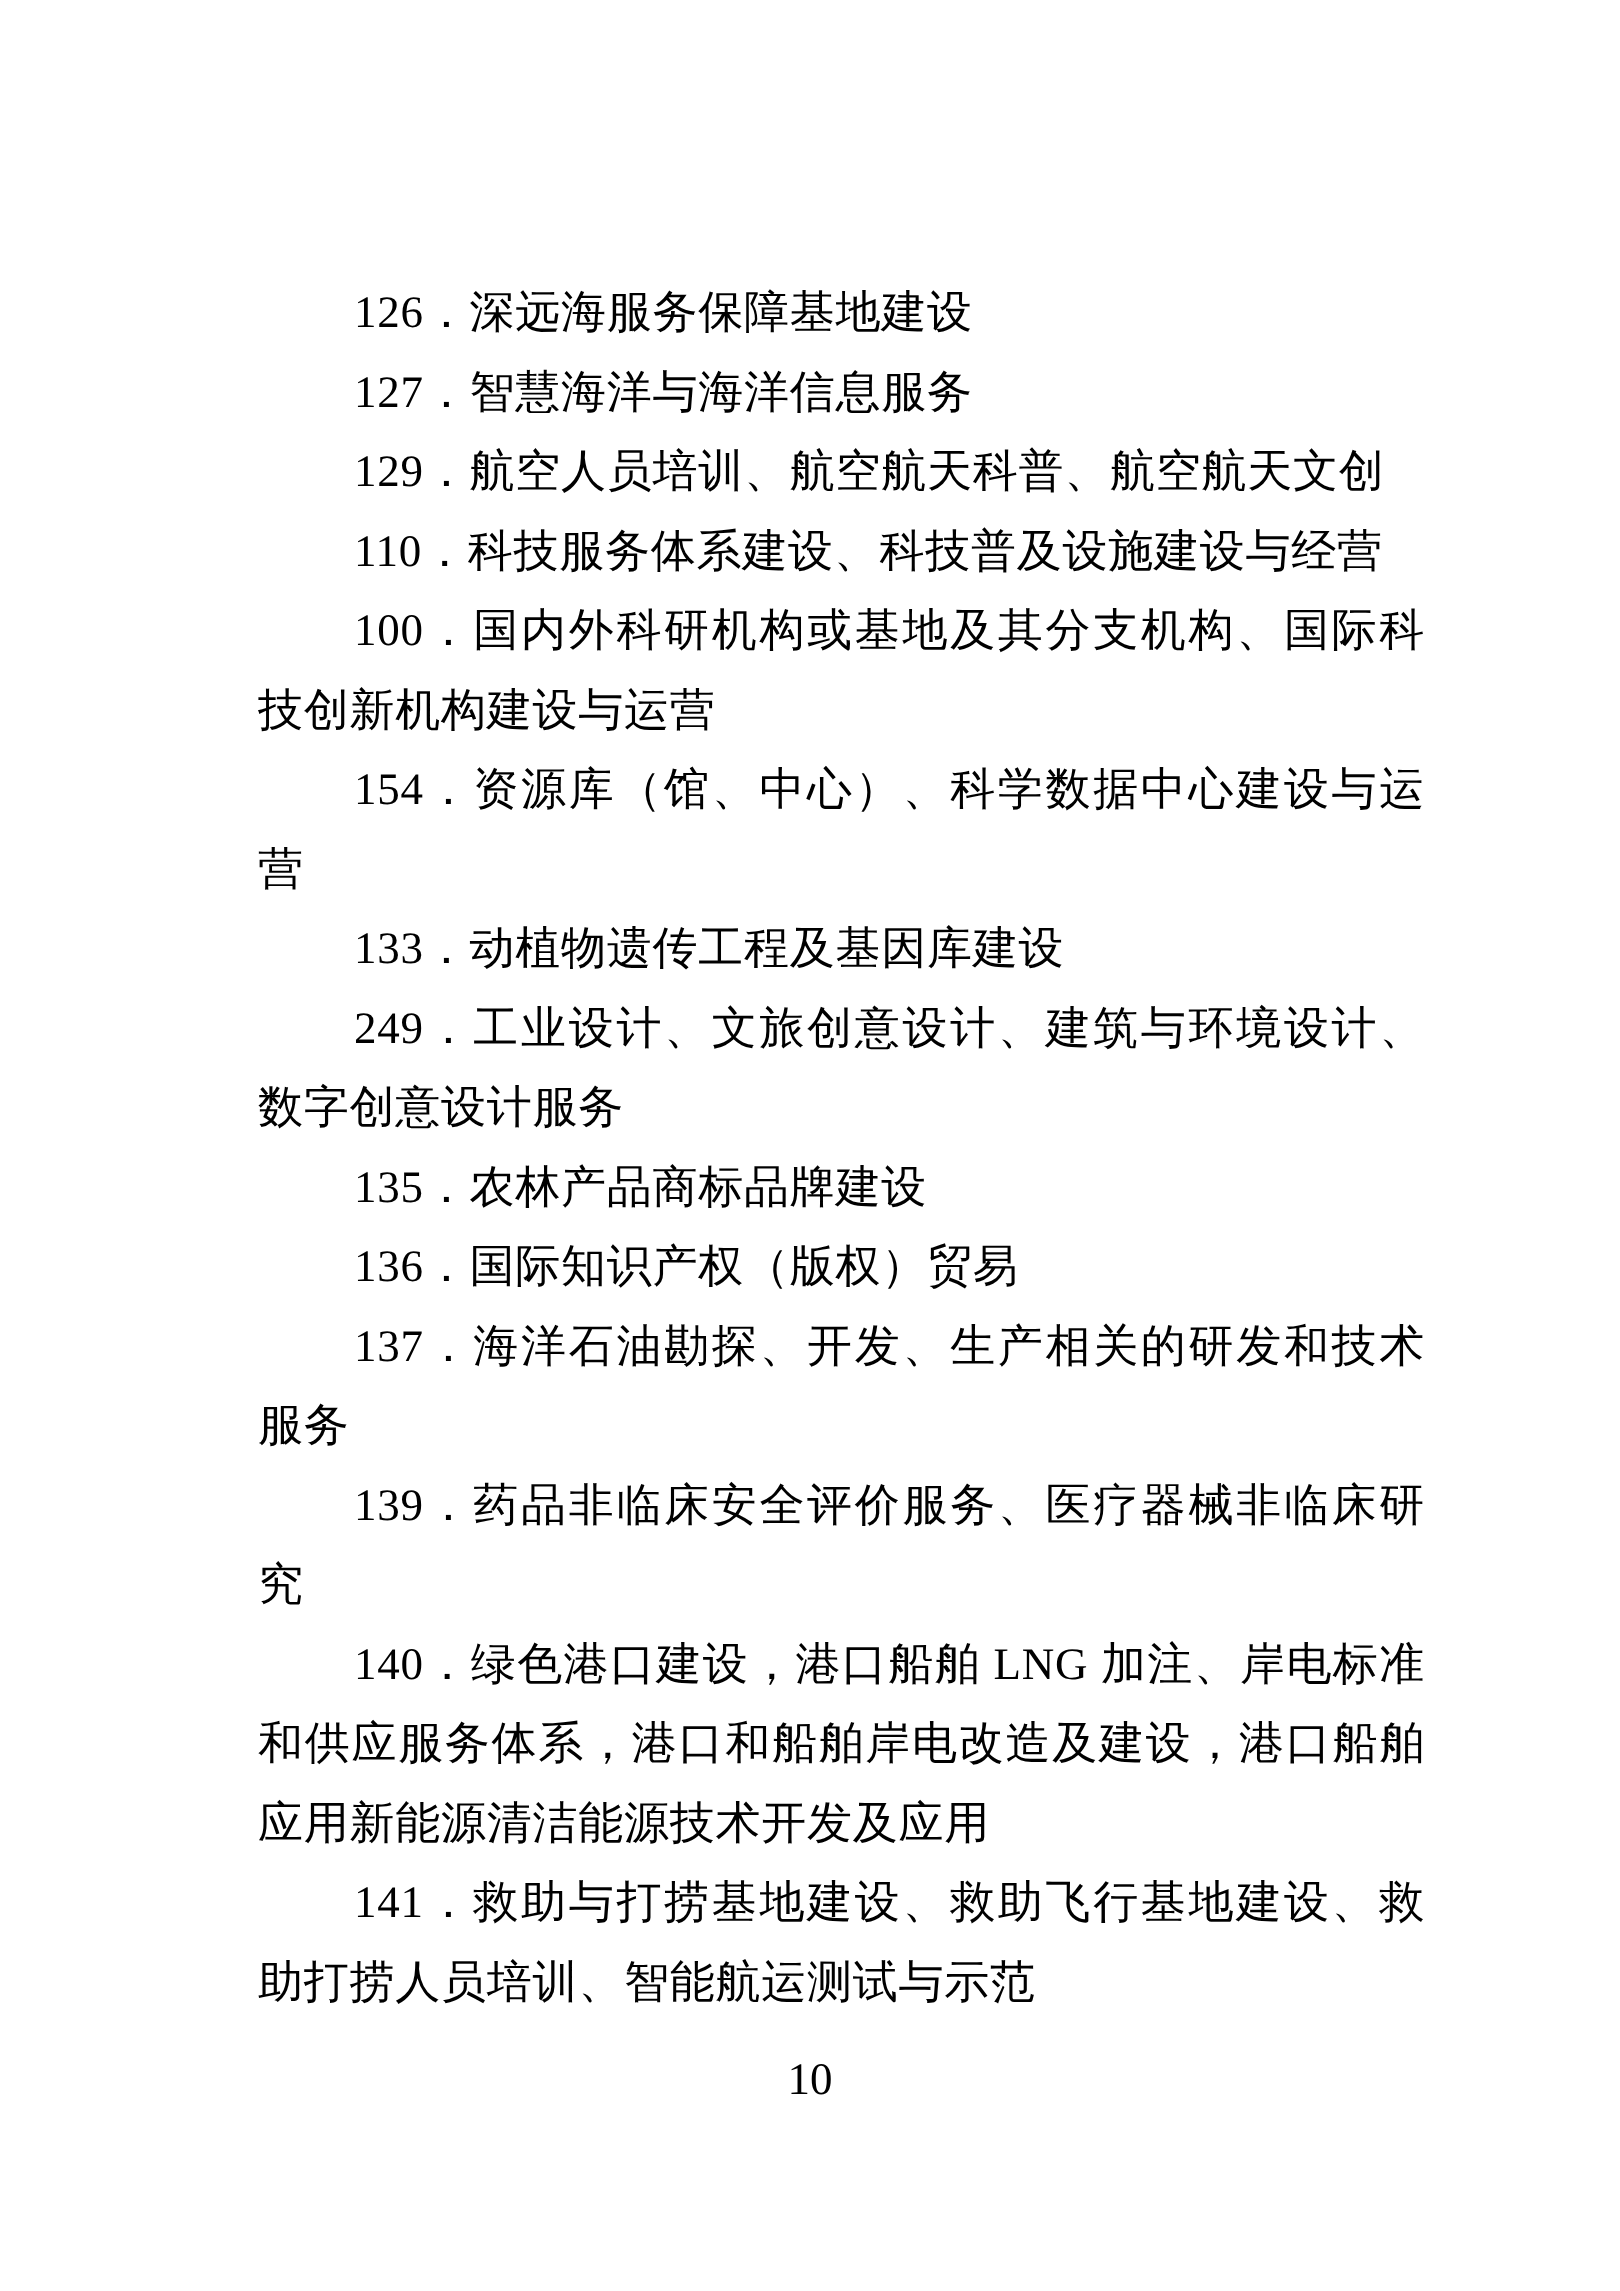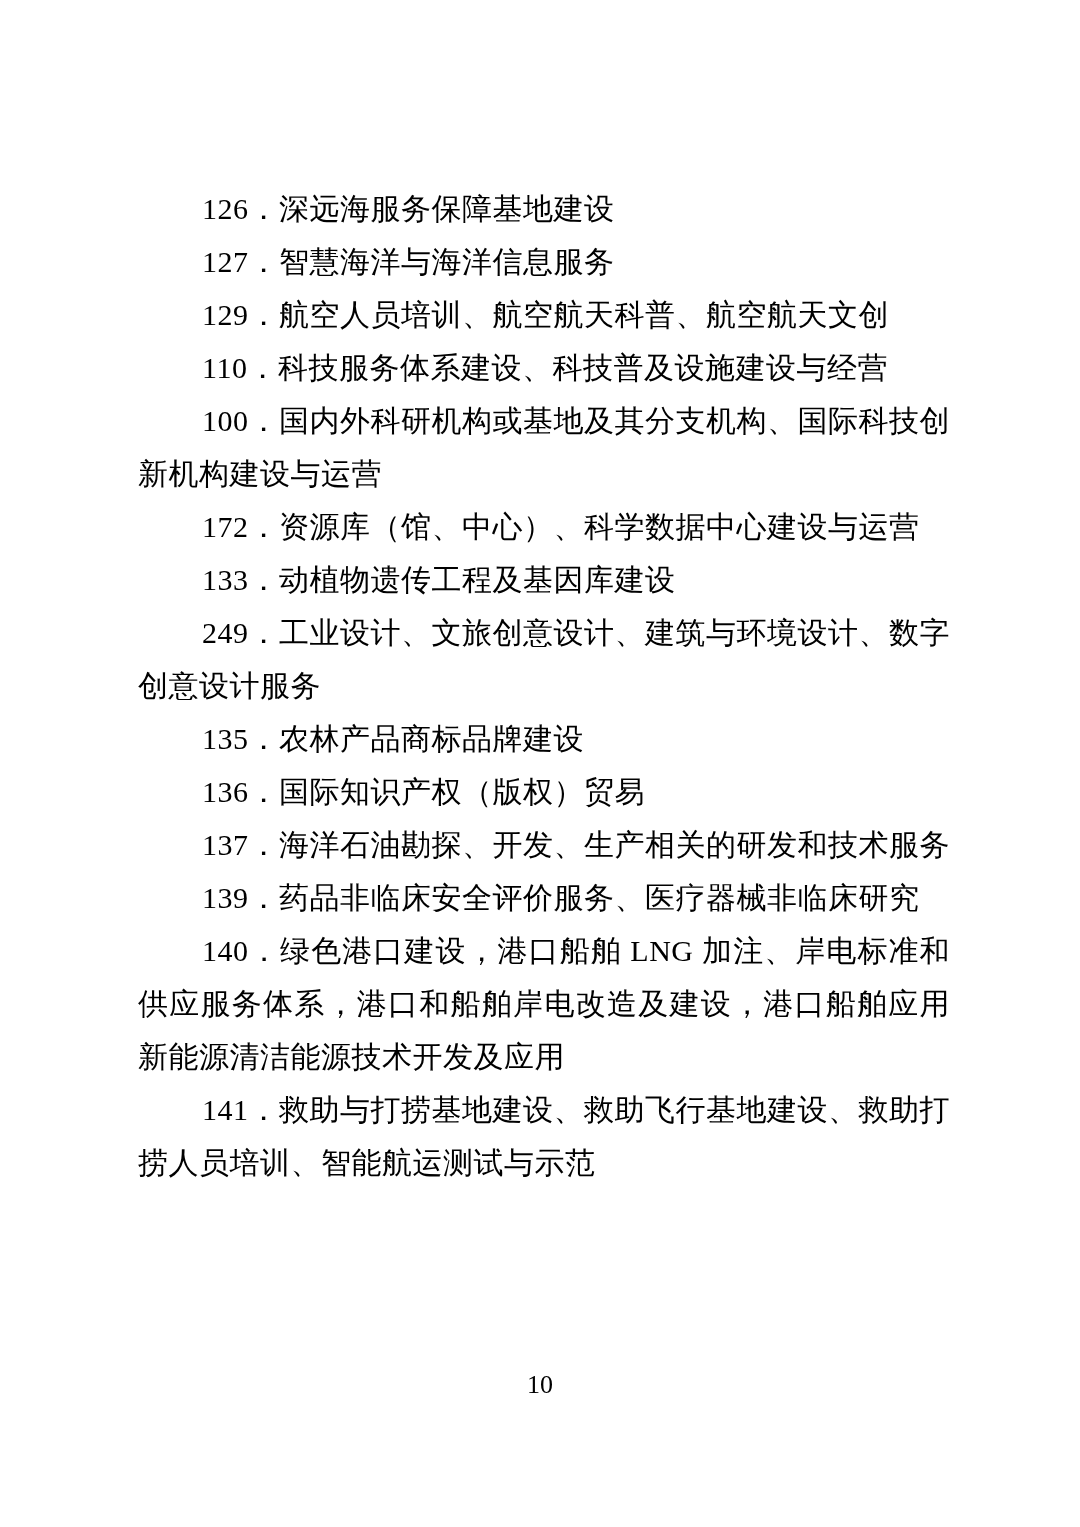--- a/index.html
+++ b/index.html
@@ -28,50 +28,51 @@
     line-height: 53px;
     letter-spacing: 0.5px;
     text-align: justify;
     text-justify: inter-ideograph;
     margin: 0 0 0 0;
     white-space: pre-wrap;
     word-break: break-all;
   }
   .indent {
     text-indent: 64px;
+    margin-left: 34px;
   }
   .heading {
     font-size: 30px;
     line-height: 53px;
     text-indent: 64px;
     letter-spacing: 0.5px;
     margin: 0;
   }
   .pageno {
     position: absolute;
     left: 0;
     right: 0;
     top: 1370px;
     text-align: center;
-    font-size: 26px;
+    font-size: 30px;
     font-family: "Liberation Serif", "DejaVu Serif", serif;
   }
 </style>
 </head>
 <body>
 
 <div class="page">
   <div class="content">
 
     <p class="para indent">126．深远海服务保障基地建设</p>
     <p class="para indent">127．智慧海洋与海洋信息服务</p>
     <p class="para indent">129．航空人员培训、航空航天科普、航空航天文创</p>
     <p class="para indent">110．科技服务体系建设、科技普及设施建设与经营</p>
     <p class="para indent">100．国内外科研机构或基地及其分支机构、国际科技创新机构建设与运营</p>
-    <p class="para indent">172．资源库（馆、中心）、科学数据中心建设与运营</p>
+    <p class="para indent">154．资源库（馆、中心）、科学数据中心建设与运营</p>
     <p class="para indent">133．动植物遗传工程及基因库建设</p>
     <p class="para indent">249．工业设计、文旅创意设计、建筑与环境设计、数字创意设计服务</p>
     <p class="para indent">135．农林产品商标品牌建设</p>
     <p class="para indent">136．国际知识产权（版权）贸易</p>
     <p class="para indent">137．海洋石油勘探、开发、生产相关的研发和技术服务</p>
     <p class="para indent">139．药品非临床安全评价服务、医疗器械非临床研究</p>
     <p class="para indent">140．绿色港口建设，港口船舶 LNG 加注、岸电标准和供应服务体系，港口和船舶岸电改造及建设，港口船舶应用新能源清洁能源技术开发及应用</p>
     <p class="para indent">141．救助与打捞基地建设、救助飞行基地建设、救助打捞人员培训、智能航运测试与示范</p>
 
   </div>

